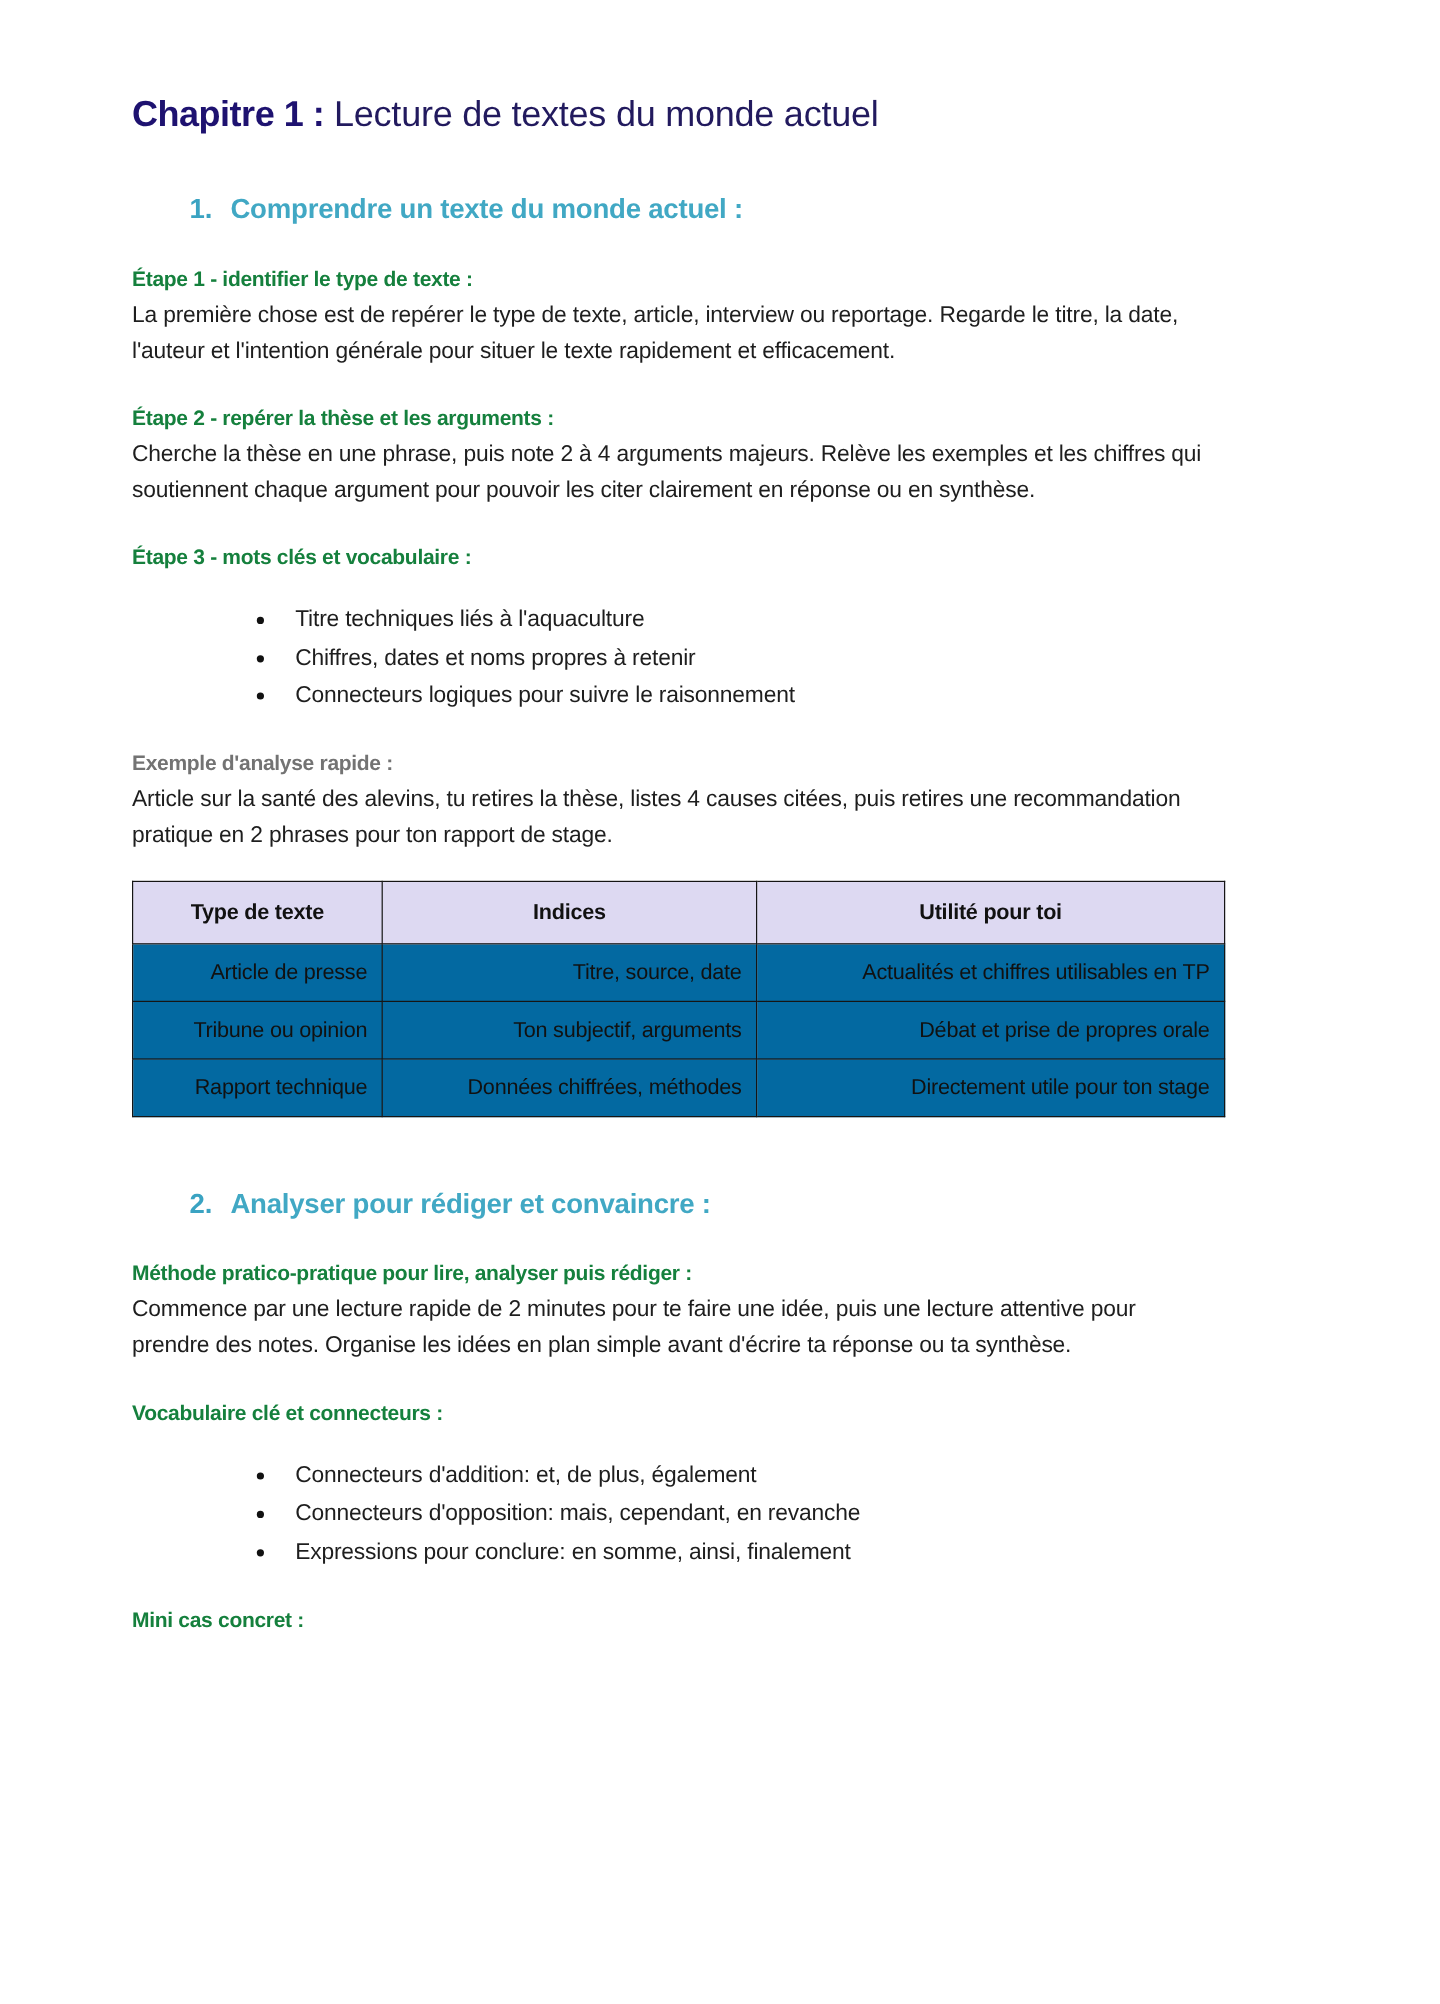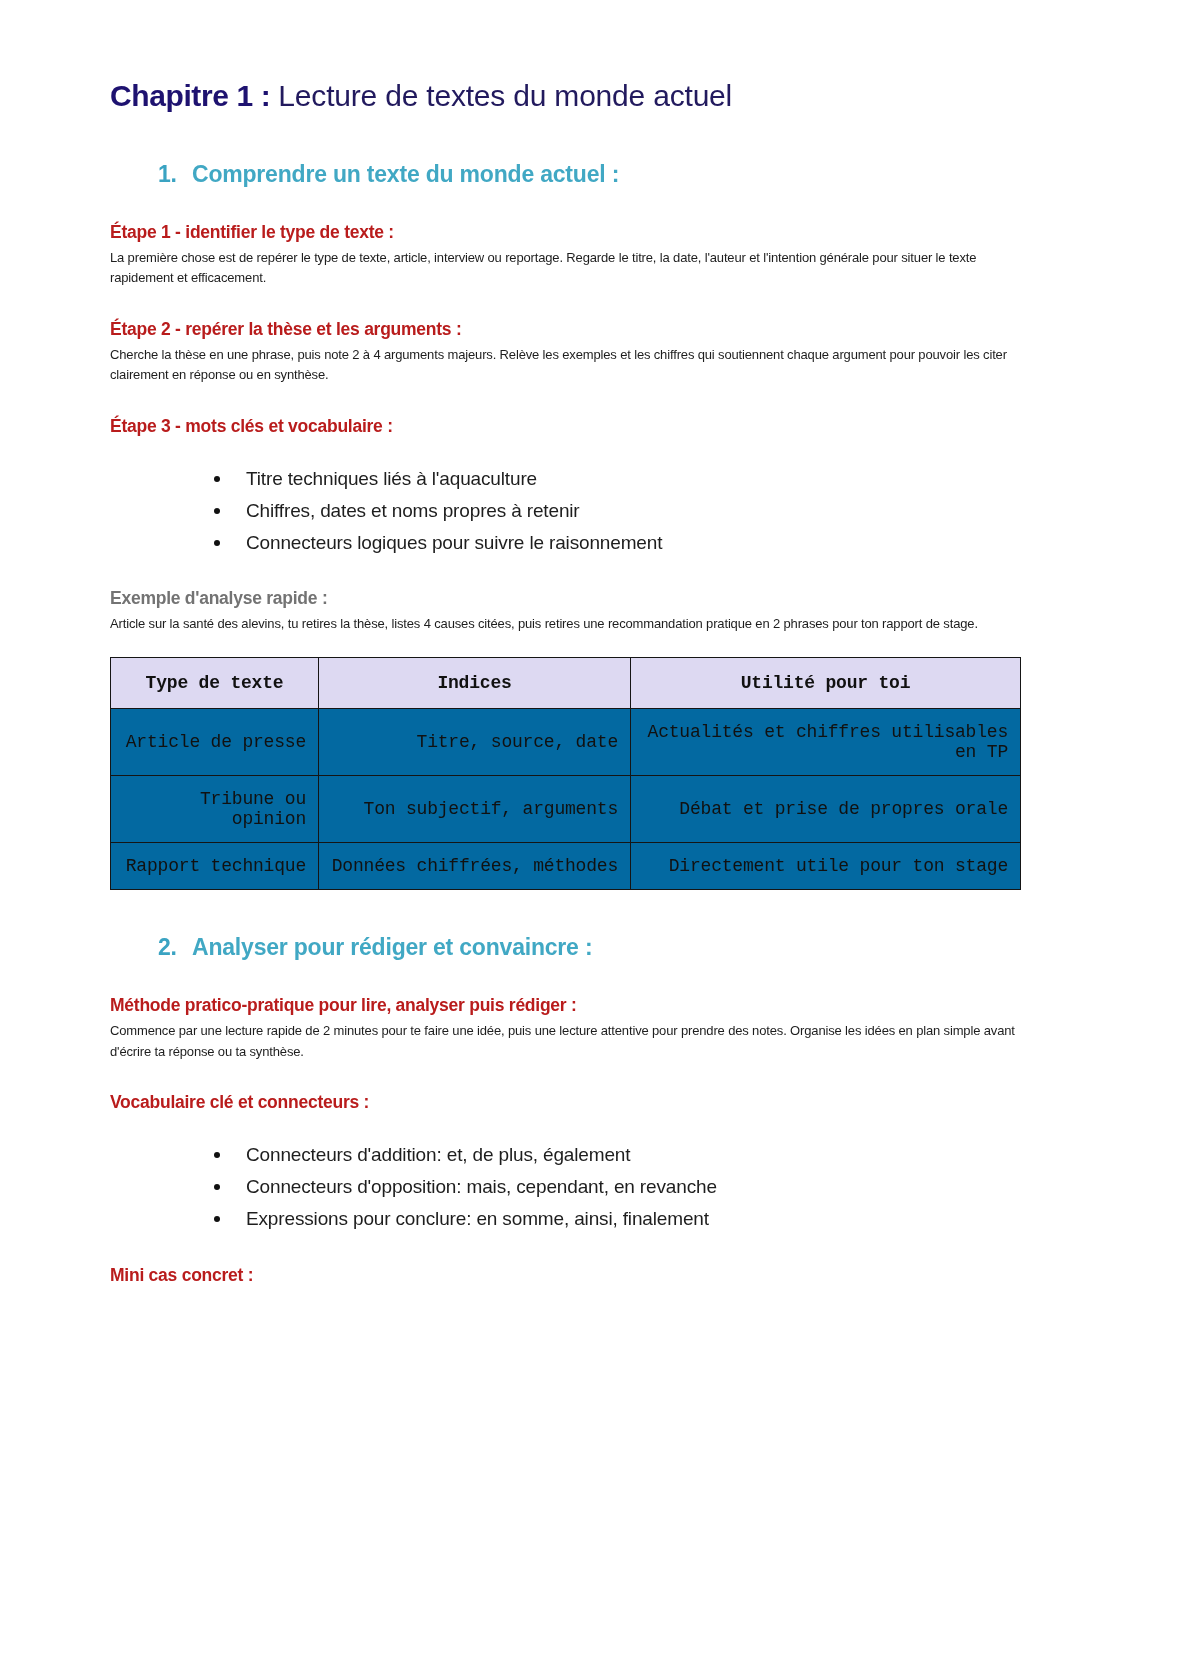--- a/index.html
+++ b/index.html
@@ -55,31 +55,31 @@
   .section-heading .sec-num {
     color: #3aa3c2;
     font-weight: 700;
     min-width: 20px;
   }
 
   
   .sub-heading {
     font-size: 17.5px;
     font-weight: 700;
-    color: #b91c1c;
+    color: #15803d;
     letter-spacing: -0.25px;
     margin: 0 0 5px 0;
   }
   .sub-heading.green {
     color: #737373;
   }
 
   
   .body-text {
-    font-size: 13px;
+    font-size: 19px;
     line-height: 1.58;
     color: #1e1e1e;
     margin: 0 0 30px 0;
     max-width: 905px;
     letter-spacing: -0.15px;
   }
   .body-text.tight { margin-bottom: 0; }
 
   
   ul.bullets {
@@ -103,23 +103,22 @@
     width: 6px;
     height: 6px;
     border-radius: 50%;
     background: #111111;
   }
 
   
   table.info-table {
     border-collapse: collapse;
     width: 910px;
-    margin: 22px 0 0 0;
+    margin: 22px 0 15px 0;
     table-layout: fixed;
-    font-family: Liberation Mono, monospace;
   }
   table.info-table th,
   table.info-table td {
     border: 1.6px solid #151515;
     font-size: 18px;
     letter-spacing: -0.2px;
     padding: 13px 12px;
     color: #111111;
   }
   table.info-table th {

